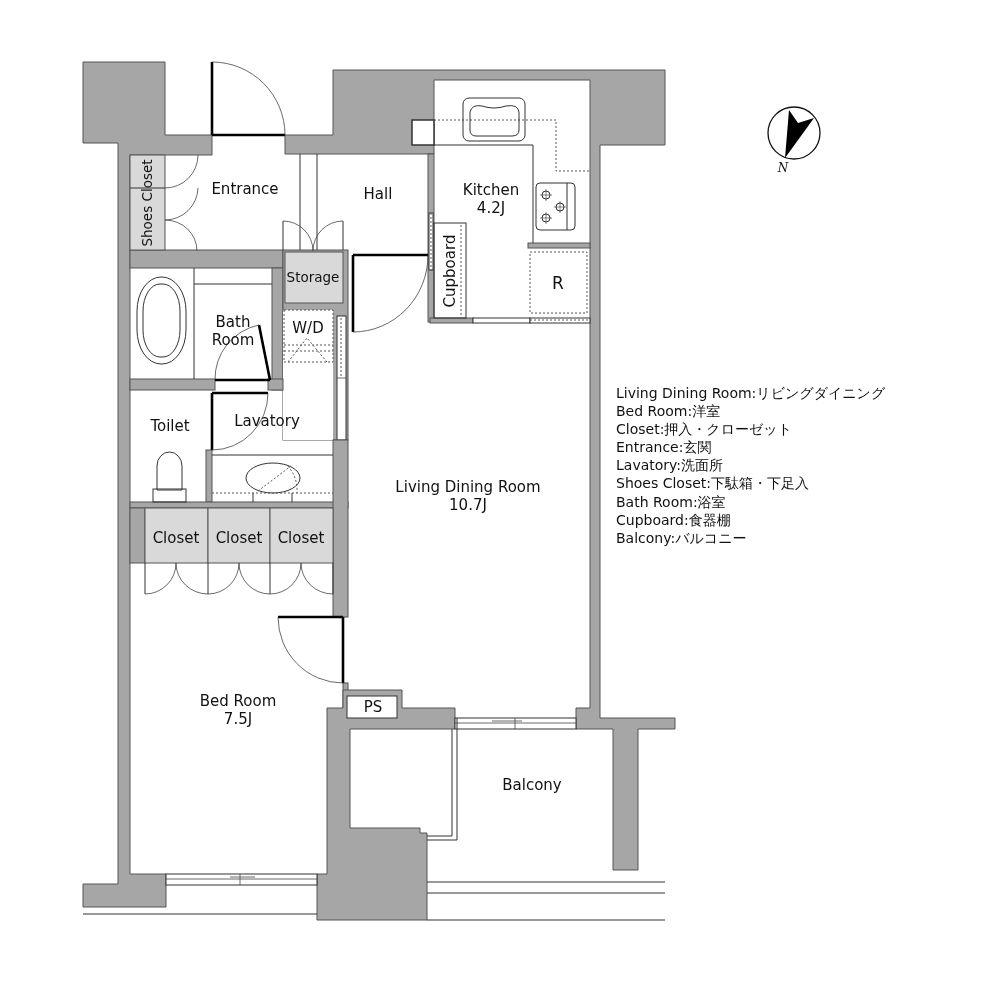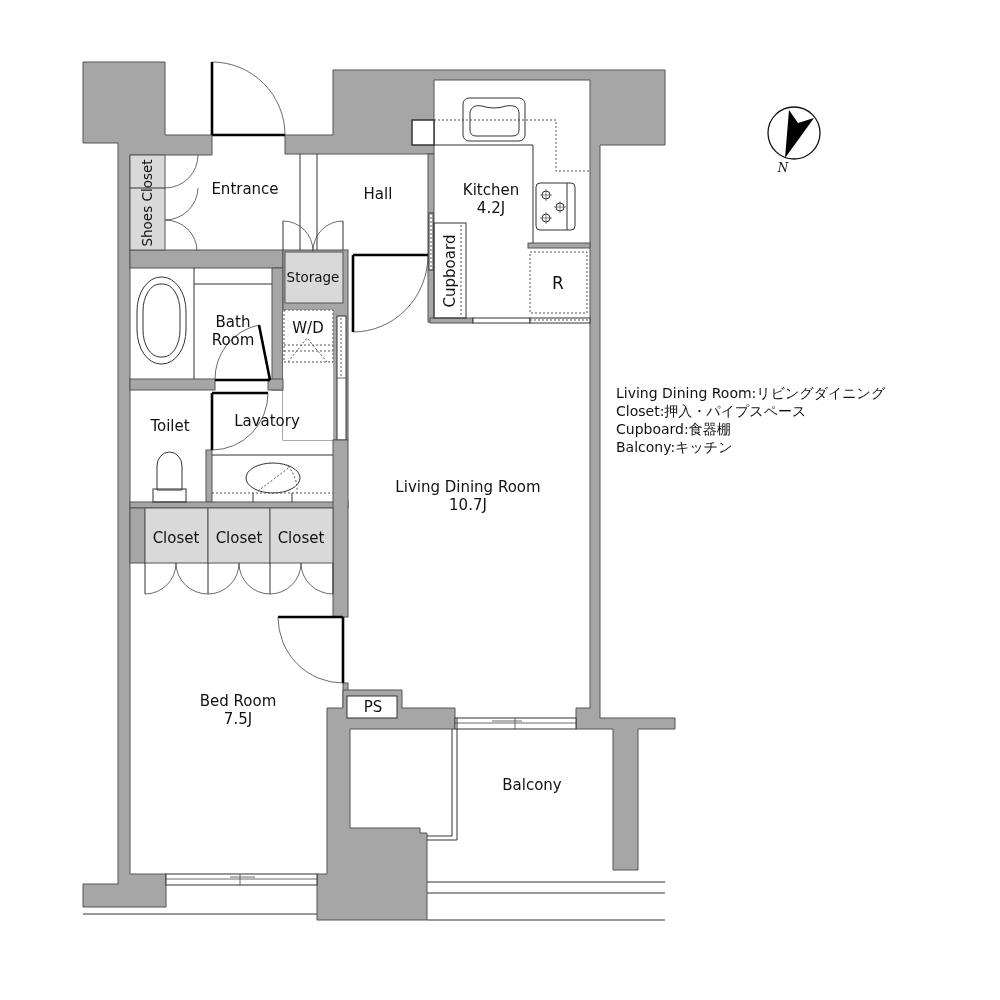--- a/index.html
+++ b/index.html
@@ -215,16 +215,21 @@
 
   <g>
     <circle cx="794" cy="133" r="26" fill="#fff" stroke="#111" stroke-width="1.3"></circle>
     <polygon points="789,110 798,123 814,118 785,158" fill="#000"></polygon>
     <text class="compass-n" x="783" y="172">N</text>
   </g>
 </svg>
 
 <div id="legend">
   <span class="row"><span>Living Dining Room</span><span>:</span><span>リビングダイニング</span></span>
-  <span class="row"><span>Closet</span><span>:</span><span>押入・パイプスペース</span></span>
+  <span class="row"><span>Bed Room</span><span>:</span><span>洋室</span></span>
+  <span class="row"><span>Closet</span><span>:</span><span>押入・クローゼット</span></span>
+  <span class="row"><span>Entrance</span><span>:</span><span>玄関</span></span>
+  <span class="row"><span>Lavatory</span><span>:</span><span>洗面所</span></span>
+  <span class="row"><span>Shoes Closet</span><span>:</span><span>下駄箱・下足入</span></span>
+  <span class="row"><span>Bath Room</span><span>:</span><span>浴室</span></span>
   <span class="row"><span>Cupboard</span><span>:</span><span>食器棚</span></span>
-  <span class="row"><span>Balcony</span><span>:</span><span>キッチン</span></span>
+  <span class="row"><span>Balcony</span><span>:</span><span>バルコニー</span></span>
 </div>
 
 </body></html>

